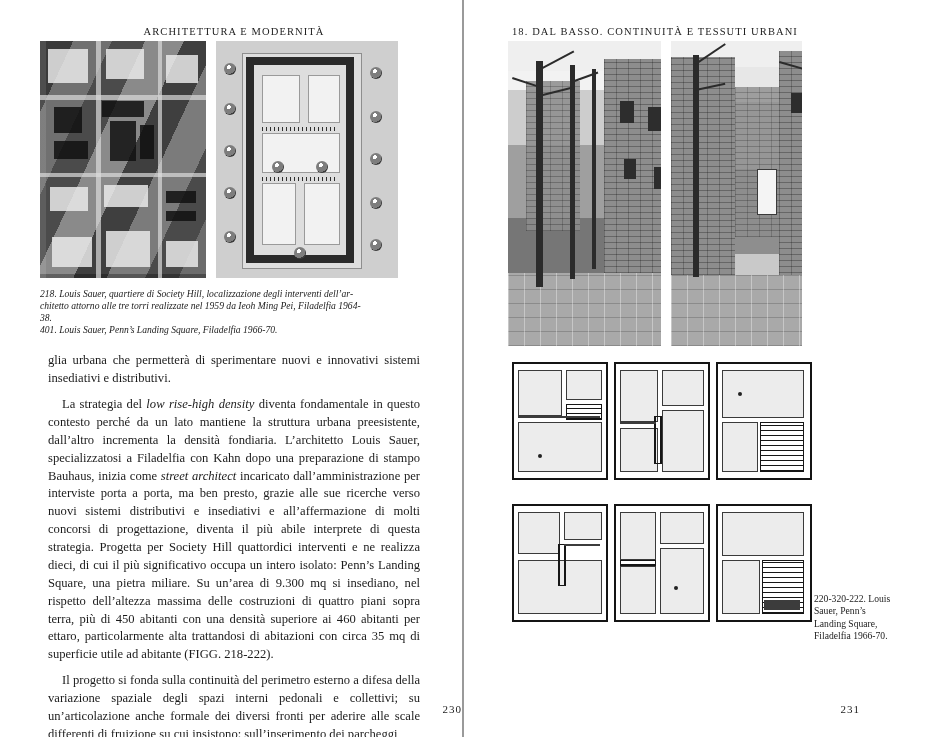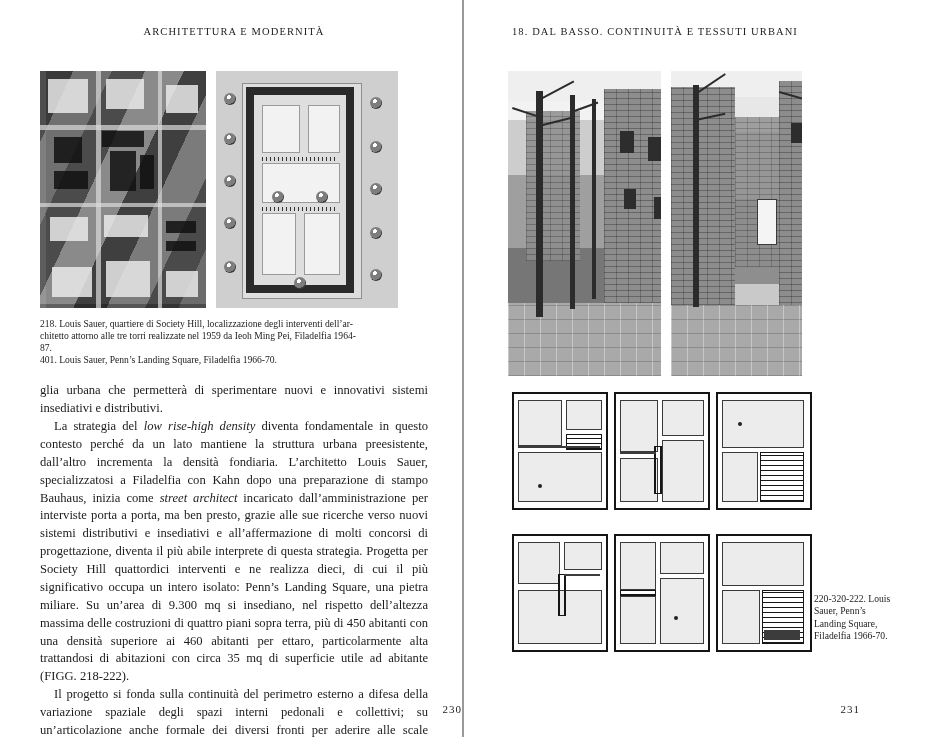--- a/index.html
+++ b/index.html
@@ -5,21 +5,21 @@
   html,body{margin:0;padding:0;background:#ffffff;}
   body{width:933px;height:737px;font-family:"Liberation Serif",serif;color:#1b1b1b;overflow:hidden;}
   .spread{position:relative;width:933px;height:737px;}
   .gutter{position:absolute;left:462px;top:0;width:2px;height:737px;background:#9a9a9a;}
   .page{position:absolute;top:0;height:737px;box-sizing:border-box;}
   .page-left{left:0;width:462px;padding:26px 34px 0 40px;}
   .page-right{left:464px;width:396px;padding:26px 58px 0 44px;}
 
   .runhead{
     text-align:center;font-variant:small-caps;font-size:10.5px;letter-spacing:1.1px;
-    color:#1d1d1d;margin:0 0 34px 0;
+    color:#1d1d1d;margin:0 0 4px 0;
   }
   .folio{
     position:absolute;bottom:22px;left:0;width:100%;text-align:right;
     font-size:11px;letter-spacing:1px;color:#1d1d1d;
   }
 
   
   .figrow{display:flex;gap:10px;align-items:flex-start;}
   .imgbox{position:relative;overflow:hidden;background:#b9b9b9;border:0;}
 
@@ -45,30 +45,30 @@
     border:1px solid #8e8e8e;
   }
   .blockplan .bar{position:absolute;background:#2a2a2a;}
   .blockplan .court{position:absolute;background:#f2f2f2;border:1px solid #9a9a9a;}
   .blockplan .tree{position:absolute;width:12px;height:12px;border-radius:50%;
     background:radial-gradient(circle at 40% 35%,#ffffff 0 18%,#7d7d7d 19% 62%,#3c3c3c 63% 100%);}
   .blockplan .hatch{position:absolute;
     background:repeating-linear-gradient(90deg,#2e2e2e 0 1px,transparent 1px 4px);}
 
   .caption{
-    font-size:9.6px;line-height:1.26;margin:10px 0 0 0;color:#1b1b1b;text-align:justify;
+    font-size:9.6px;line-height:1.26;margin:10px 0 0 0;color:#1b1b1b;text-align:justify;font-style:italic;
   }
   .caption .cl{display:block;}
 
   
   .body{
     margin-top:16px;font-size:12.6px;line-height:1.42;text-align:justify;
     hyphens:auto;-webkit-hyphens:auto;
   }
-  .body p{margin:0;text-indent:0;}
+  .body p{margin:8px;text-indent:0;}
   .body p.ind{text-indent:14px;}
   .body i{font-style:italic;}
 
   
   .photo{position:relative;overflow:hidden;}
   .ph-street{
     width:202px;height:305px;
     background:linear-gradient(180deg,#f2f2f2 0 16%,#cdcdcd 16% 34%,#9f9f9f 34% 58%,#767676 58% 78%,#cfcfcf 78% 100%);
   }
   .ph-alley{
@@ -172,21 +172,21 @@
         <div class="tree" style="left:154px;top:198px;"></div>
         <div class="tree" style="left:56px;top:120px;"></div>
         <div class="tree" style="left:100px;top:120px;"></div>
         <div class="tree" style="left:78px;top:206px;"></div>
       </div>
     </div>
 
     <div class="caption">
       <span class="cl">218. Louis Sauer, quartiere di Society Hill, localizzazione degli interventi dell’ar-</span>
       <span class="cl">chitetto attorno alle tre torri realizzate nel 1959 da Ieoh Ming Pei, Filadelfia 1964-</span>
-      <span class="cl">87.</span>
+      <span class="cl">38.</span>
       <span class="cl">401. Louis Sauer, Penn’s Landing Square, Filadelfia 1966-70.</span>
     </div>
 
     <div class="body">
       <p>glia urbana che permetterà di sperimentare nuovi e innovativi sistemi insediativi e distributivi.</p>
       <p class="ind">La strategia del <i>low rise-high density</i> diventa fondamentale in questo contesto perché da un lato mantiene la struttura urbana preesistente, dall’altro incrementa la densità fondiaria. L’architetto Louis Sauer, specializzatosi a Filadelfia con Kahn dopo una preparazione di stampo Bauhaus, inizia come <i>street architect</i> incaricato dall’amministrazione per interviste porta a porta, ma ben presto, grazie alle sue ricerche verso nuovi sistemi distributivi e insediativi e all’affermazione di molti concorsi di progettazione, diventa il più abile interprete di questa strategia. Progetta per Society Hill quattordici interventi e ne realizza dieci, di cui il più significativo occupa un intero isolato: Penn’s Landing Square, una pietra miliare. Su un’area di 9.300 mq si insediano, nel rispetto dell’altezza massima delle costruzioni di quattro piani sopra terra, più di 450 abitanti con una densità superiore ai 460 abitanti per ettaro, particolarmente alta trattandosi di abitazioni con circa 35 mq di superficie utile ad abitante (FIGG. 218-222).</p>
       <p class="ind">Il progetto si fonda sulla continuità del perimetro esterno a difesa della variazione spaziale degli spazi interni pedonali e collettivi; su un’articolazione anche formale dei diversi fronti per aderire alle scale differenti di fruizione su cui insistono; sull’inserimento dei parcheggi</p>
     </div>
 
     <div class="folio">230</div>

